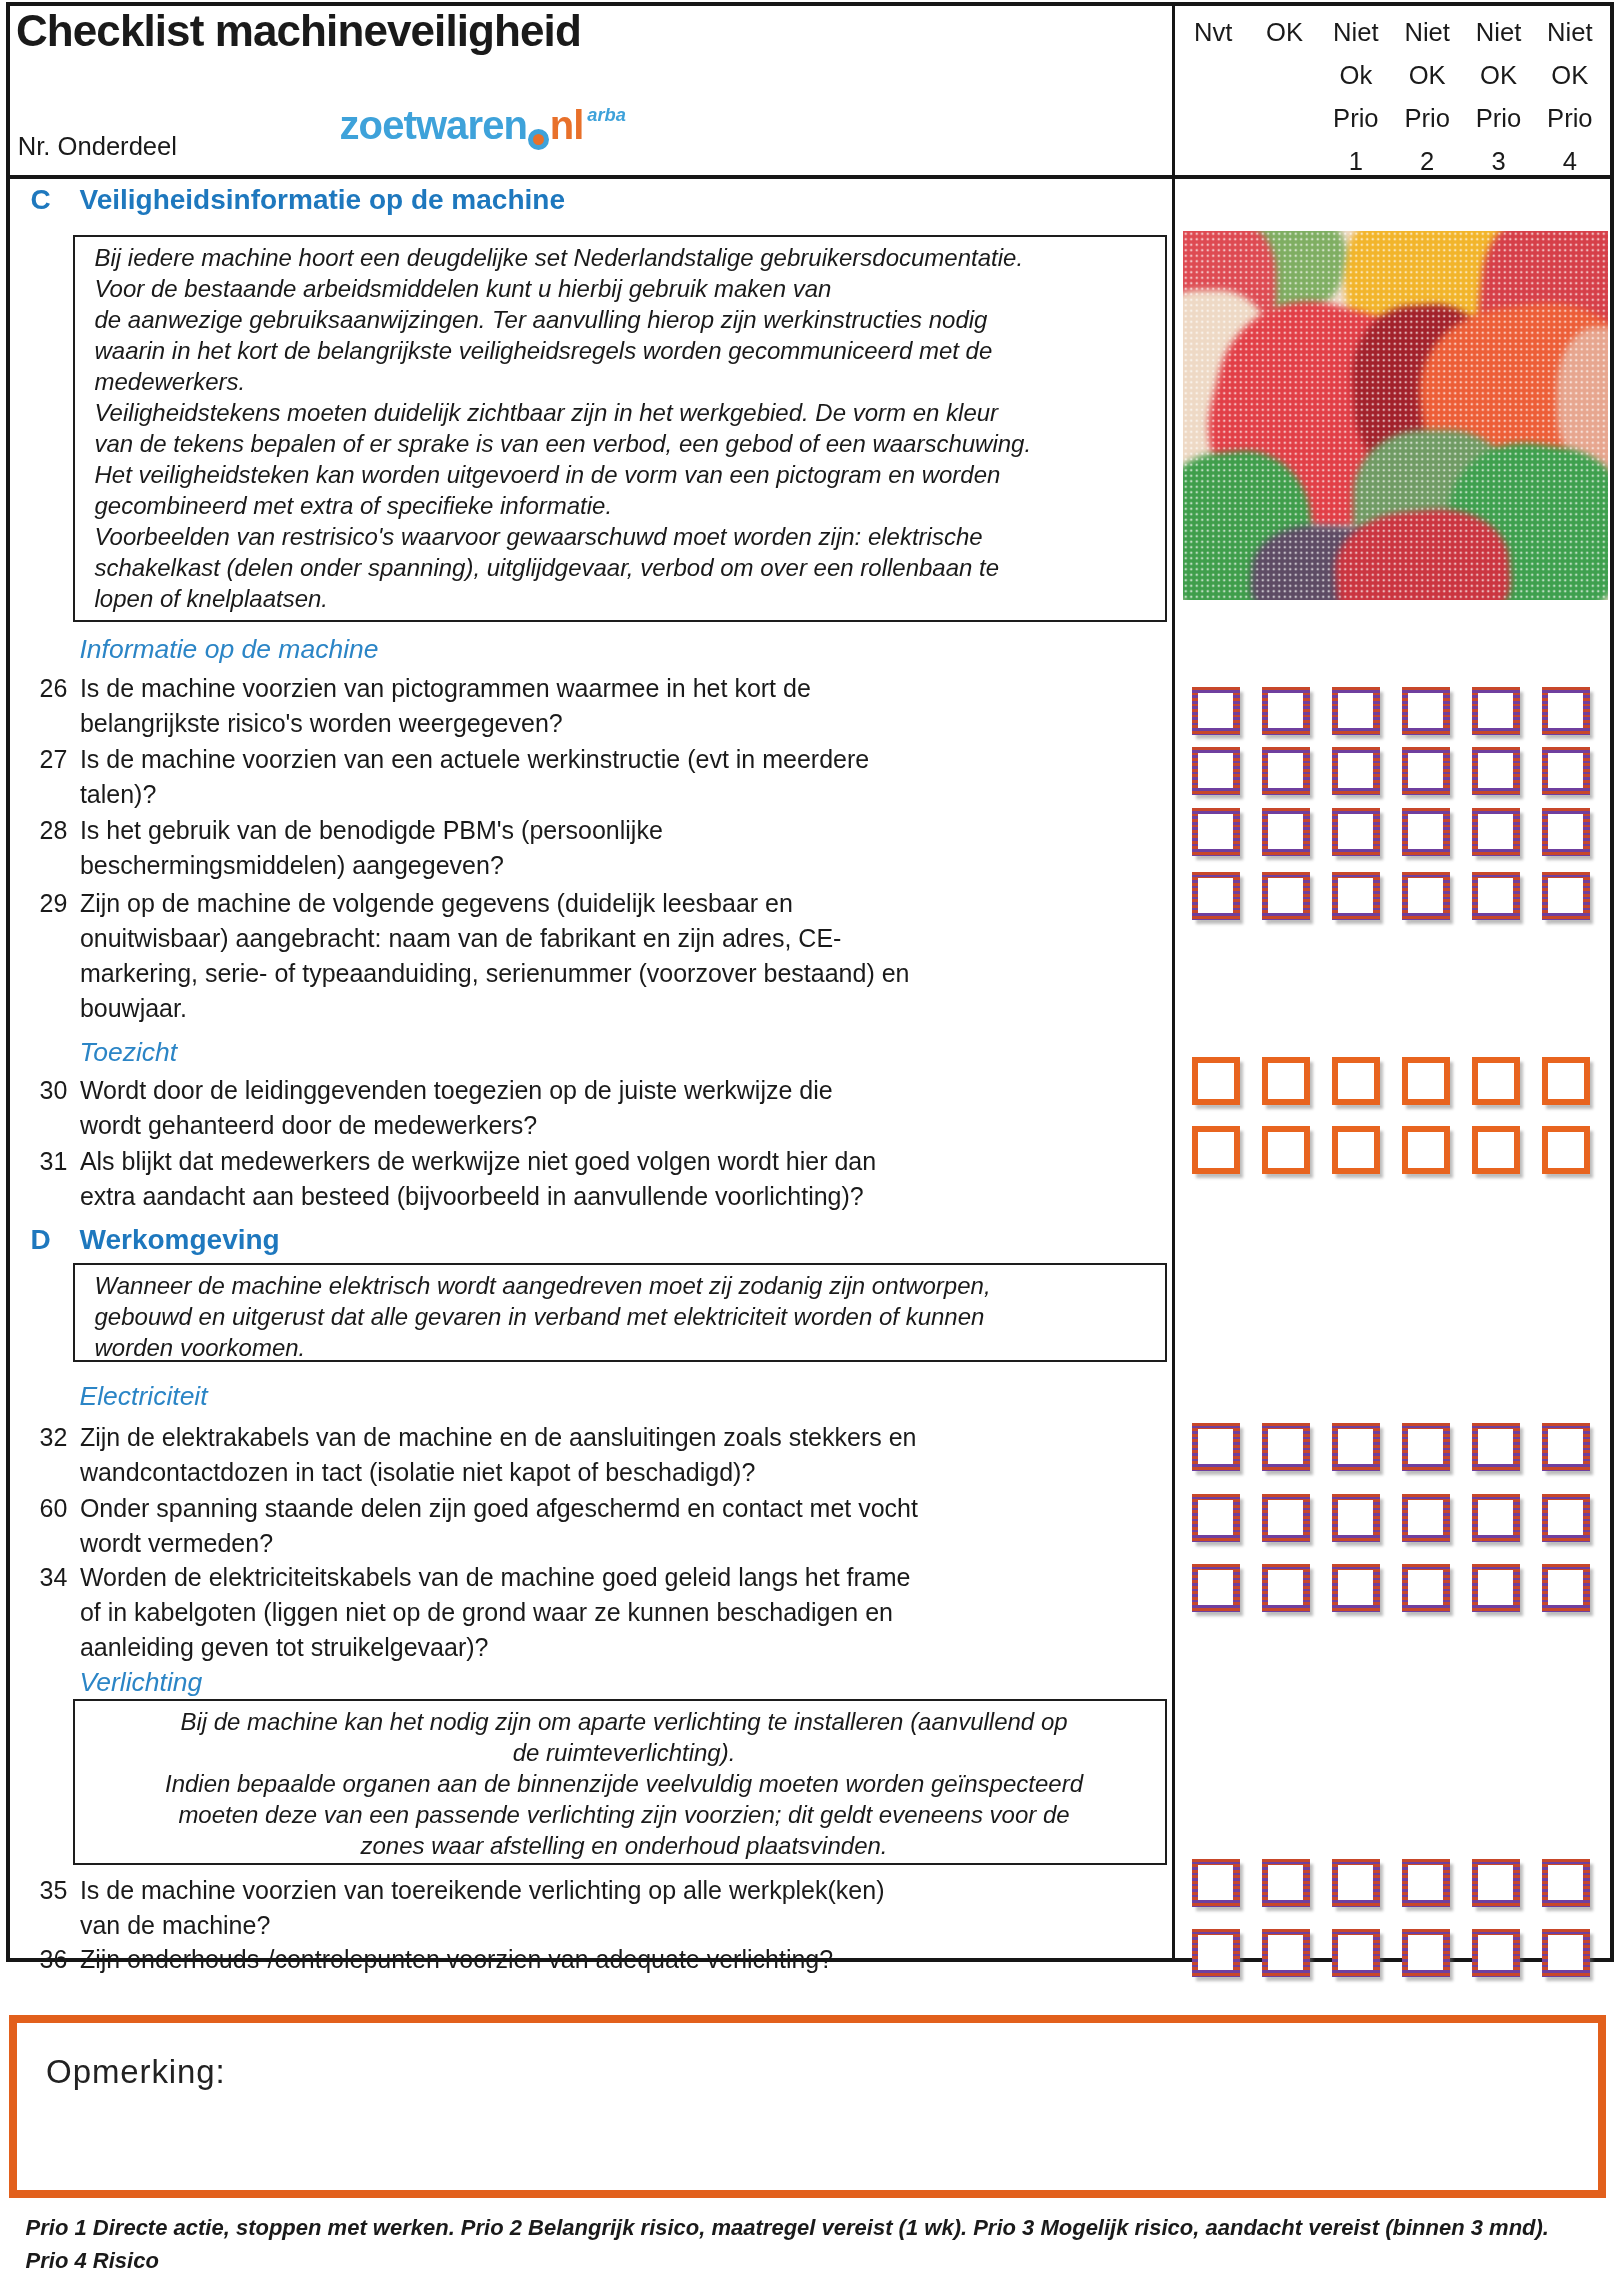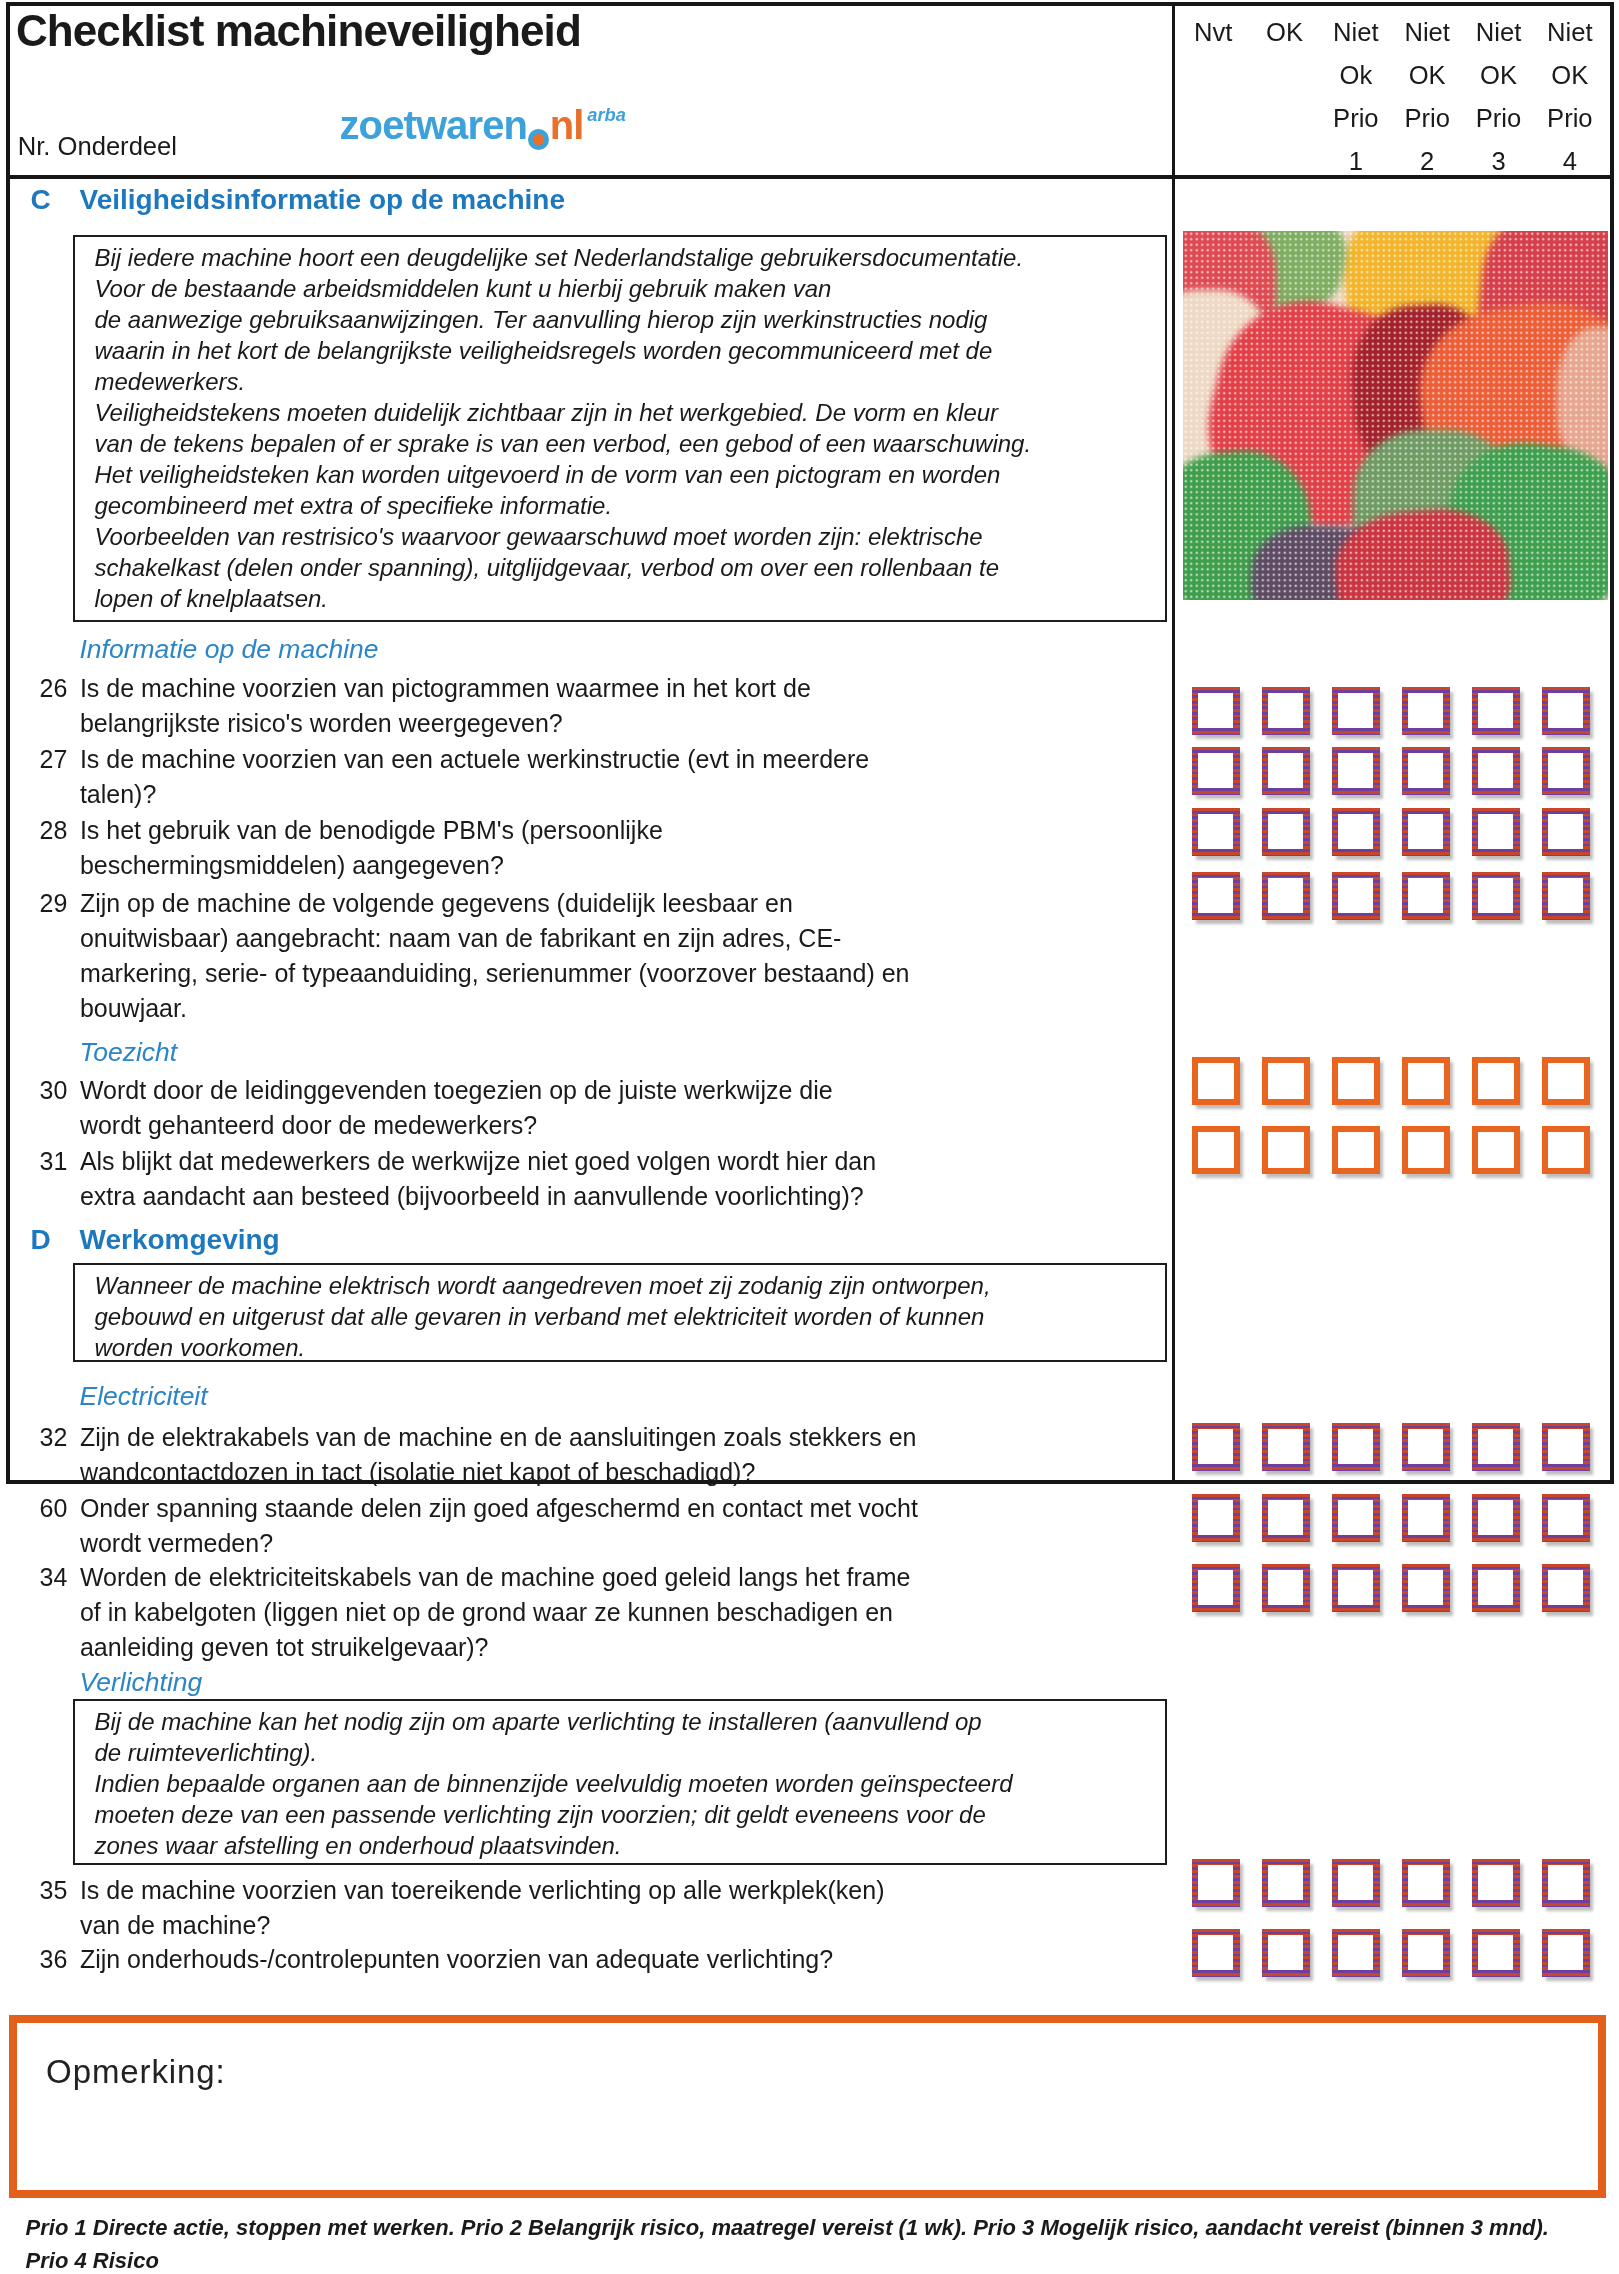--- a/index.html
+++ b/index.html
@@ -1,20 +1,20 @@
 <!DOCTYPE html>
 <html style="font-size:14.6px"><head>
 <meta charset="utf-8">
 <style>
   html,body{margin:0;padding:0;background:#fff;}
   .page{position:relative;width:1619px;height:2274px;background:#ffffff;
         font-family:"Liberation Sans","DejaVu Sans",sans-serif;color:#1a1a1a;overflow:hidden;}
 
   
-  .table{position:absolute;left:5.5px;top:1.8px;width:1608px;height:1482px;
+  .table{position:absolute;left:5.5px;top:1.8px;width:1608px;height:1960px;
          border:4.6px solid #161616;box-sizing:border-box;}
   .vline{position:absolute;left:1162px;top:0;bottom:0;width:3.7px;background:#161616;}
   .hline{position:absolute;left:0;right:0;top:169px;height:4.6px;background:#161616;}
 
   .h-title{position:absolute;left:6.4px;top:0px;font-size:44px;font-weight:bold;
            letter-spacing:-0.9px;white-space:nowrap;}
   .h-nr{position:absolute;left:8.2px;top:126px;font-size:25.6px;}
 
   .logo{position:absolute;left:330px;top:97px;white-space:nowrap;}
   .lg-word{font-size:40px;font-weight:bold;color:#3ea2da;letter-spacing:-0.9px;}
@@ -196,21 +196,21 @@
     </div>
     <div class="qitem" style="top:1554px;">
       <span class="qnum">34</span>
       <span class="qtext">Worden de elektriciteitskabels van de machine goed geleid langs het frame
 of in kabelgoten (liggen niet op de grond waar ze kunnen beschadigen en
 aanleiding geven tot struikelgevaar)?</span>
     </div>
 
     <div class="subhead" style="top:1661px;">Verlichting</div>
 
-    <div class="introbox" style="top:1693px;height:166px;">Bij de machine kan het nodig zijn om aparte verlichting te installeren (aanvullend op
+    <div class="introbox" style="top:1693px;height:166px;text-align:center;">Bij de machine kan het nodig zijn om aparte verlichting te installeren (aanvullend op
 de ruimteverlichting).
 Indien bepaalde organen aan de binnenzijde veelvuldig moeten worden geïnspecteerd
 moeten deze van een passende verlichting zijn voorzien; dit geldt eveneens voor de
 zones waar afstelling en onderhoud plaatsvinden.</div>
 
     <div class="qitem" style="top:1867px;">
       <span class="qnum">35</span>
       <span class="qtext">Is de machine voorzien van toereikende verlichting op alle werkplek(ken)
 van de machine?</span>
     </div>

